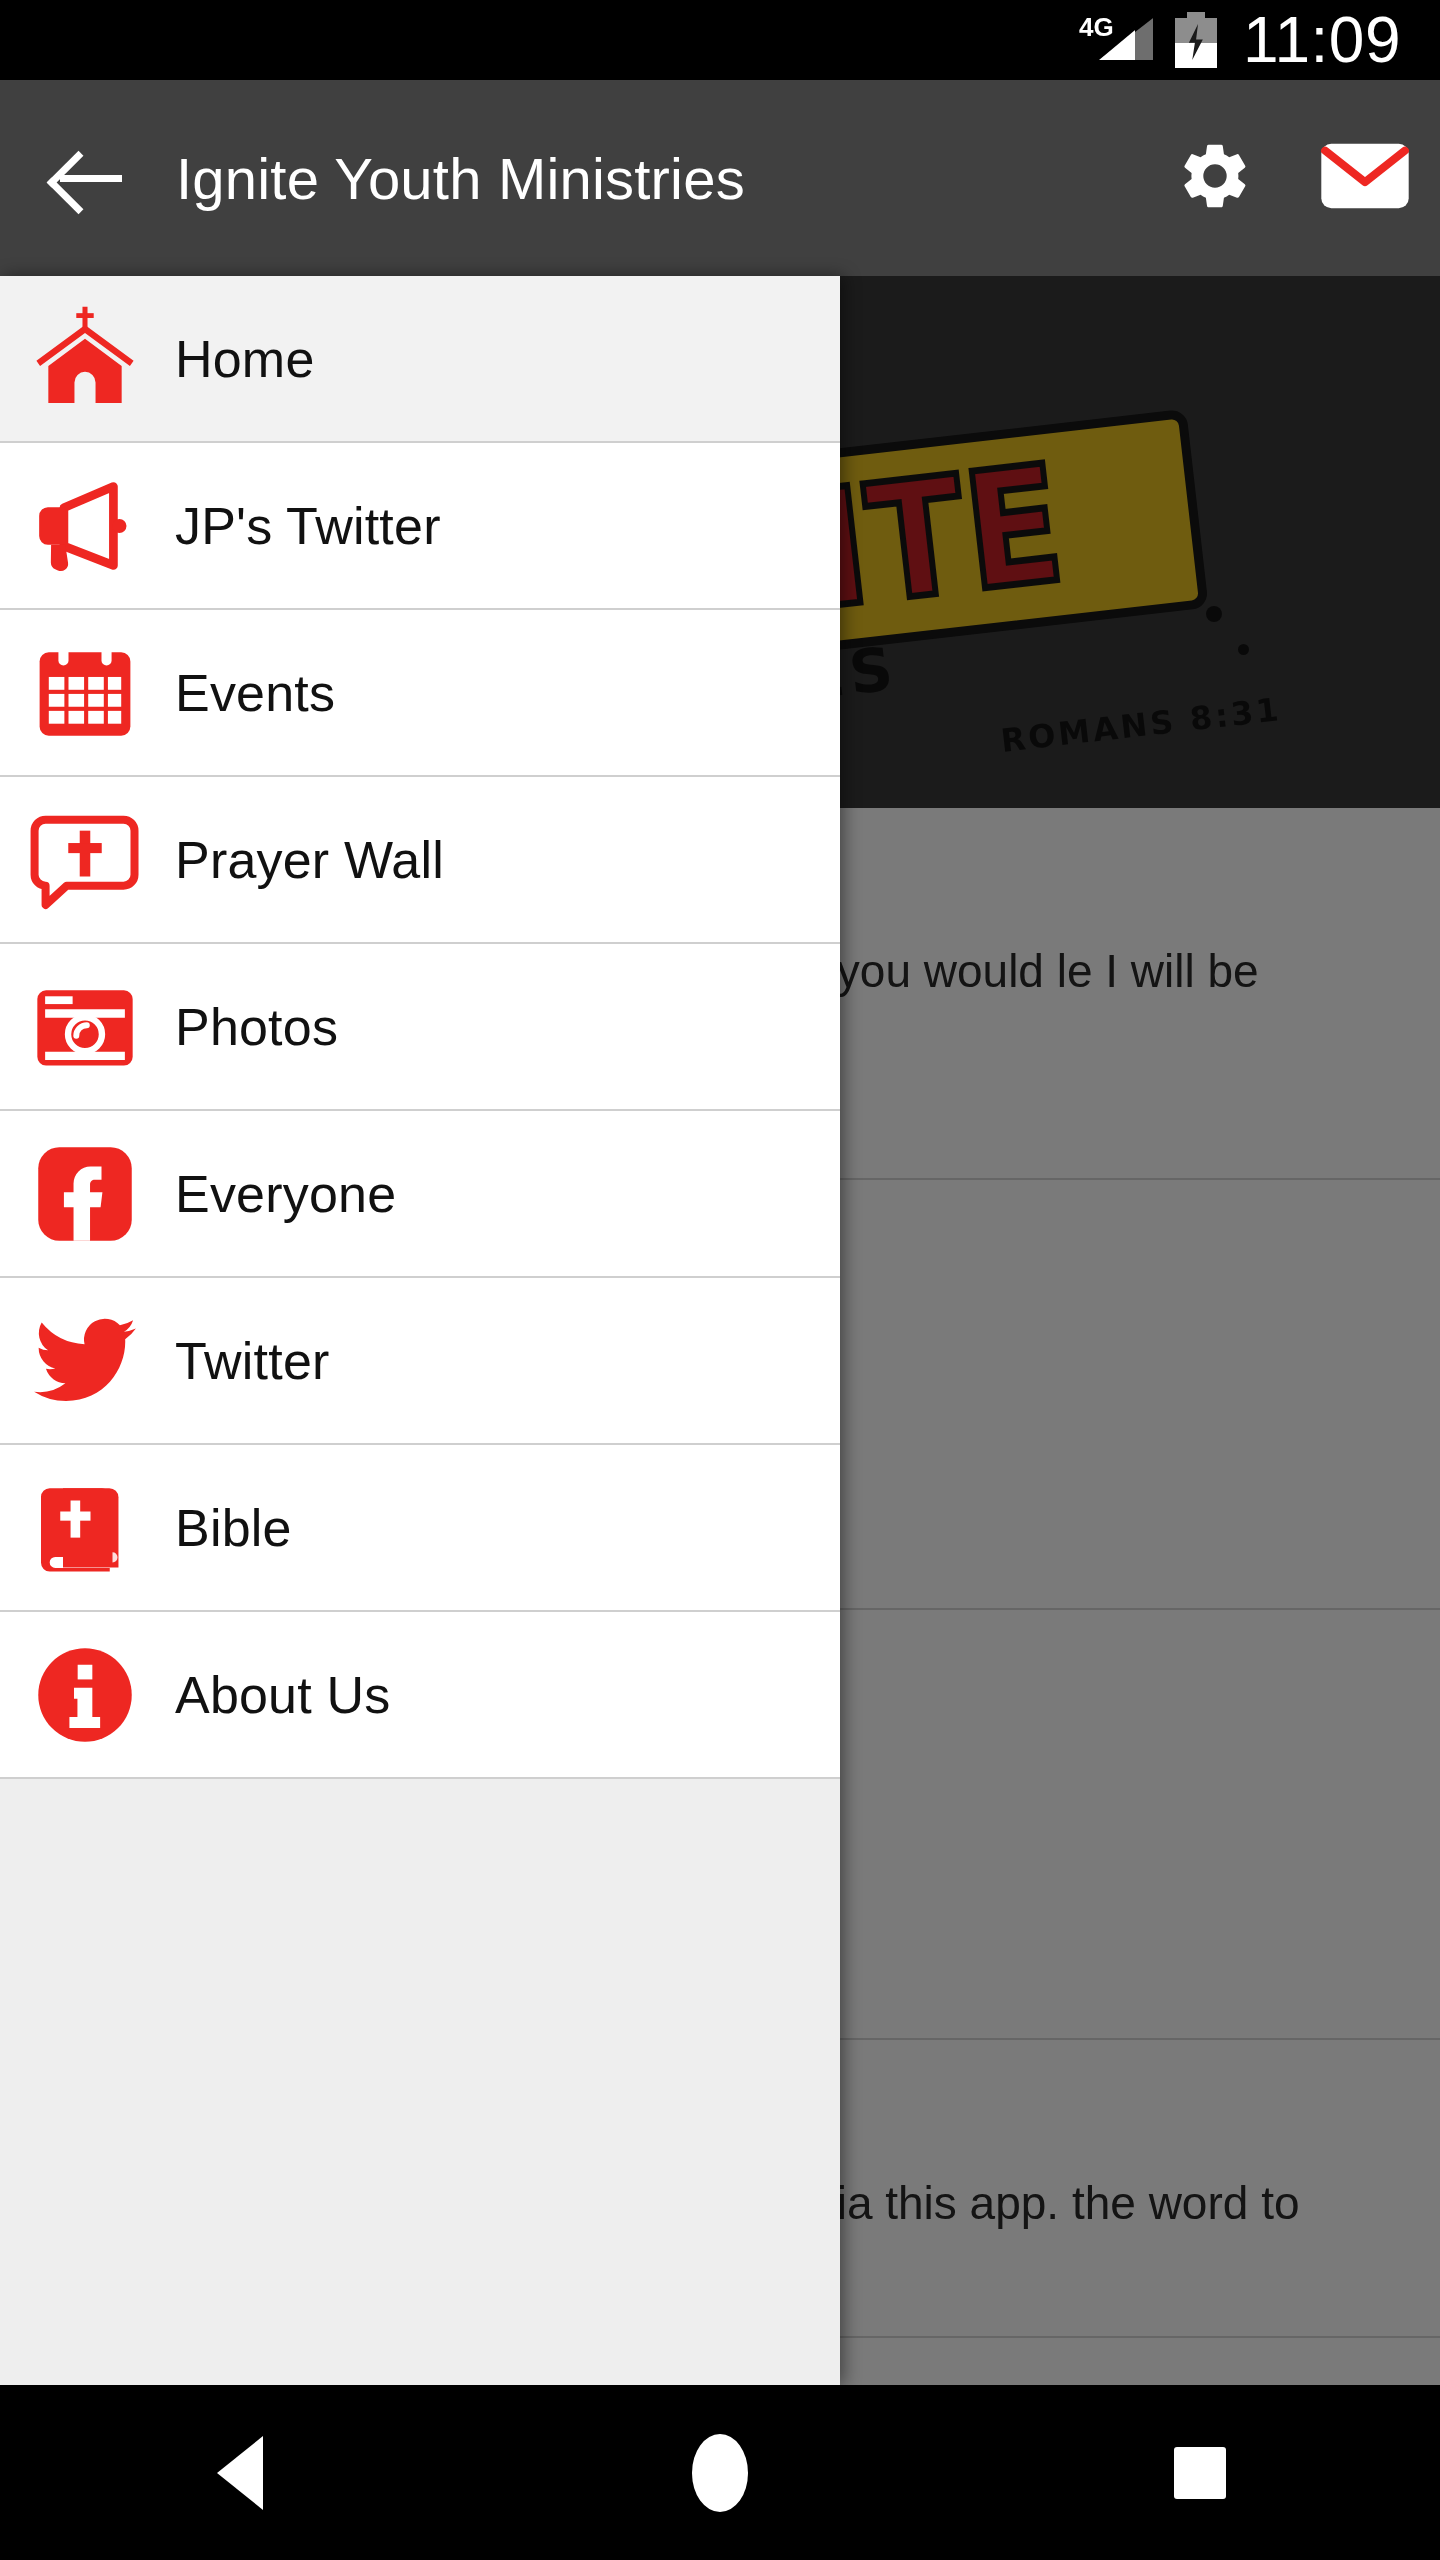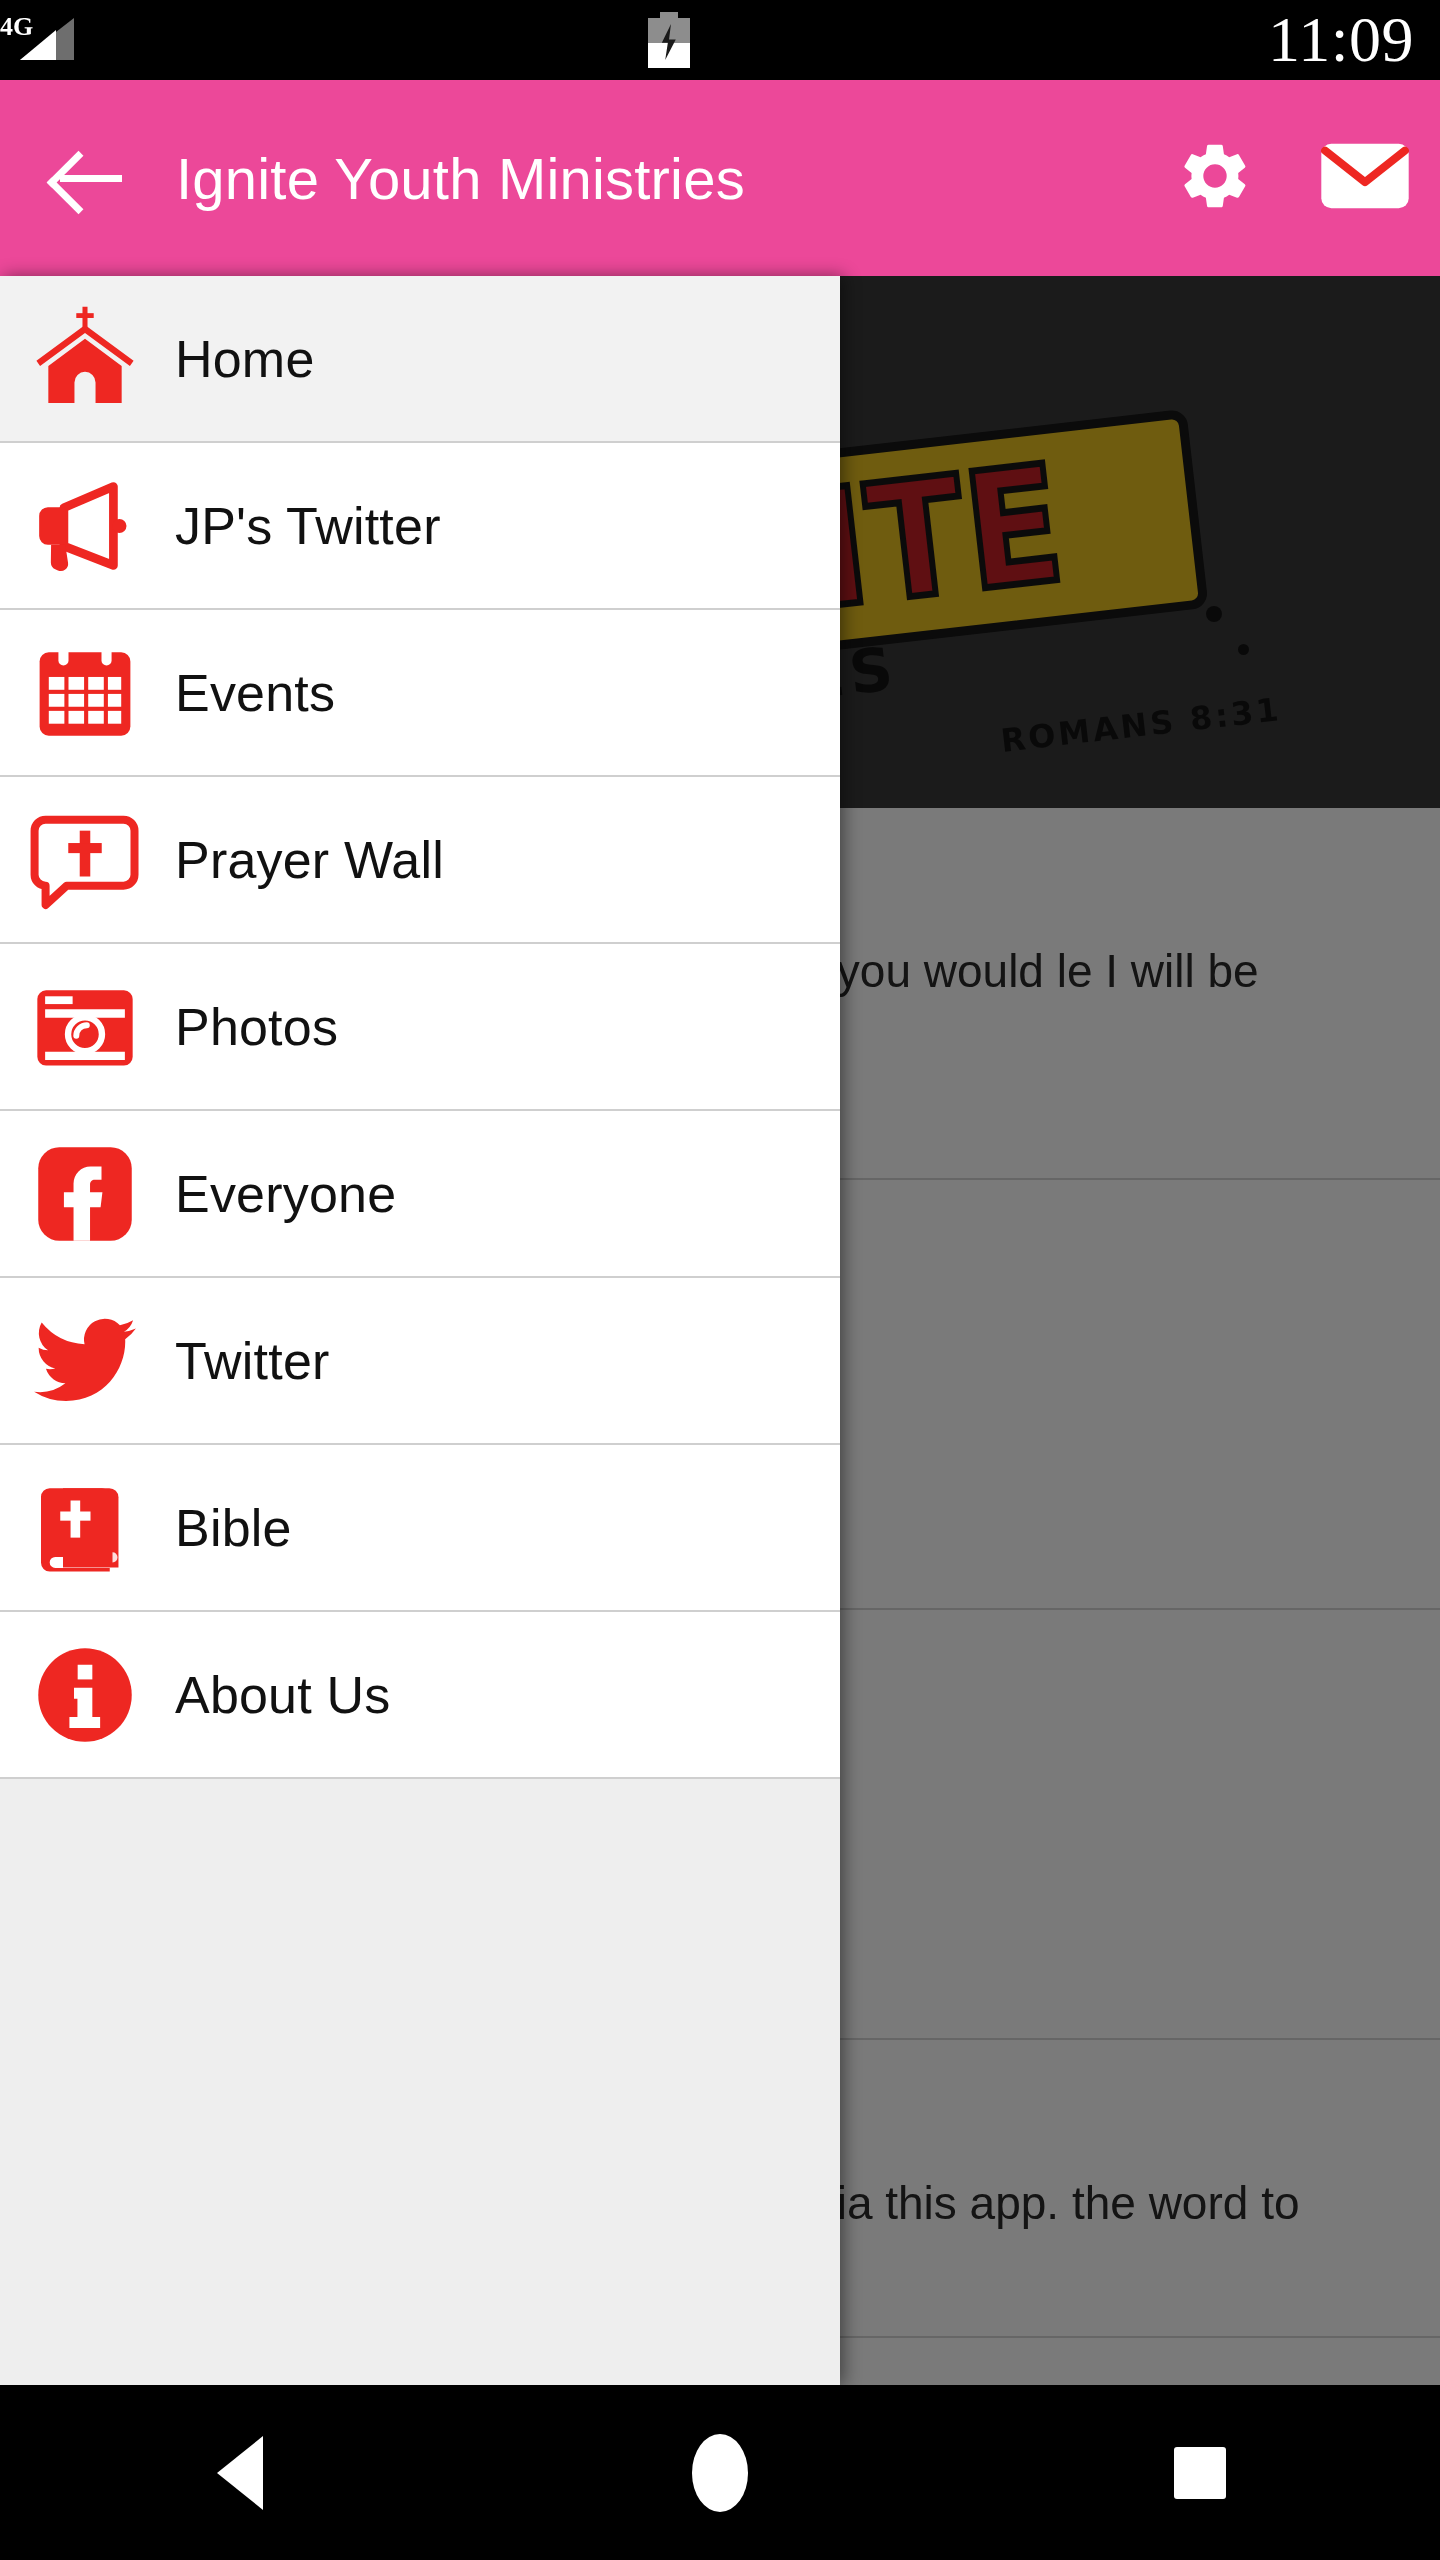--- a/index.html
+++ b/index.html
@@ -4,23 +4,22 @@
 <style>
   * { margin:0; padding:0; box-sizing:border-box; }
   html,body { width:1440px; height:2560px; overflow:hidden; background:#000; }
   body { font-family:"Liberation Sans", sans-serif; -webkit-font-smoothing:antialiased; }
 
   #screen { position:relative; width:1440px; height:2560px; background:#000; }
 
   
   #status-bar {
     position:absolute; left:0; top:0; width:1440px; height:80px;
-    background:#000; display:flex; align-items:center; justify-content:space-between;
-    padding-right:26px;
-    font-family:Liberation Serif, serif;
+    background:#000; display:flex; align-items:center; justify-content:flex-end;
+    padding-right:39px;
   }
   .sb-signal { position:relative; width:74px; height:48px; margin-right:22px; }
   .sb-4g {
     position:absolute; left:0; top:-2px; color:#fff;
     font-size:26px; font-weight:bold; letter-spacing:0px; line-height:26px;
   }
   .sb-tri-bg {
     position:absolute; right:0; bottom:4px; width:54px; height:42px;
     background:#6e6e6e;
     clip-path:polygon(100% 0, 100% 100%, 0 100%);
@@ -41,21 +40,21 @@
   .sb-bolt {
     position:absolute; left:9px; top:12px; width:24px; height:36px;
     background:#1a1a1a;
     clip-path:polygon(58% 0, 20% 52%, 45% 52%, 34% 100%, 78% 43%, 50% 43%);
   }
   .sb-time { color:#fff; font-size:64px; font-weight:normal; letter-spacing:0.5px; }
 
   
   #app-bar {
     position:absolute; left:0; top:80px; width:1440px; height:196px;
-    background:#ec4899; display:flex; align-items:center;
+    background:#404040; display:flex; align-items:center;
   }
   #back-btn { width:176px; height:196px; display:flex; align-items:center; justify-content:center; }
   .arrow-left { position:relative; width:68px; height:58px; }
   .arrow-left::before {
     content:""; position:absolute; left:6px; top:26px; width:62px; height:7px; background:#fff;
   }
   .arrow-left::after {
     content:""; position:absolute; left:2px; top:11px; width:38px; height:38px;
     border-left:7px solid #fff; border-bottom:7px solid #fff;
     transform:rotate(45deg);

